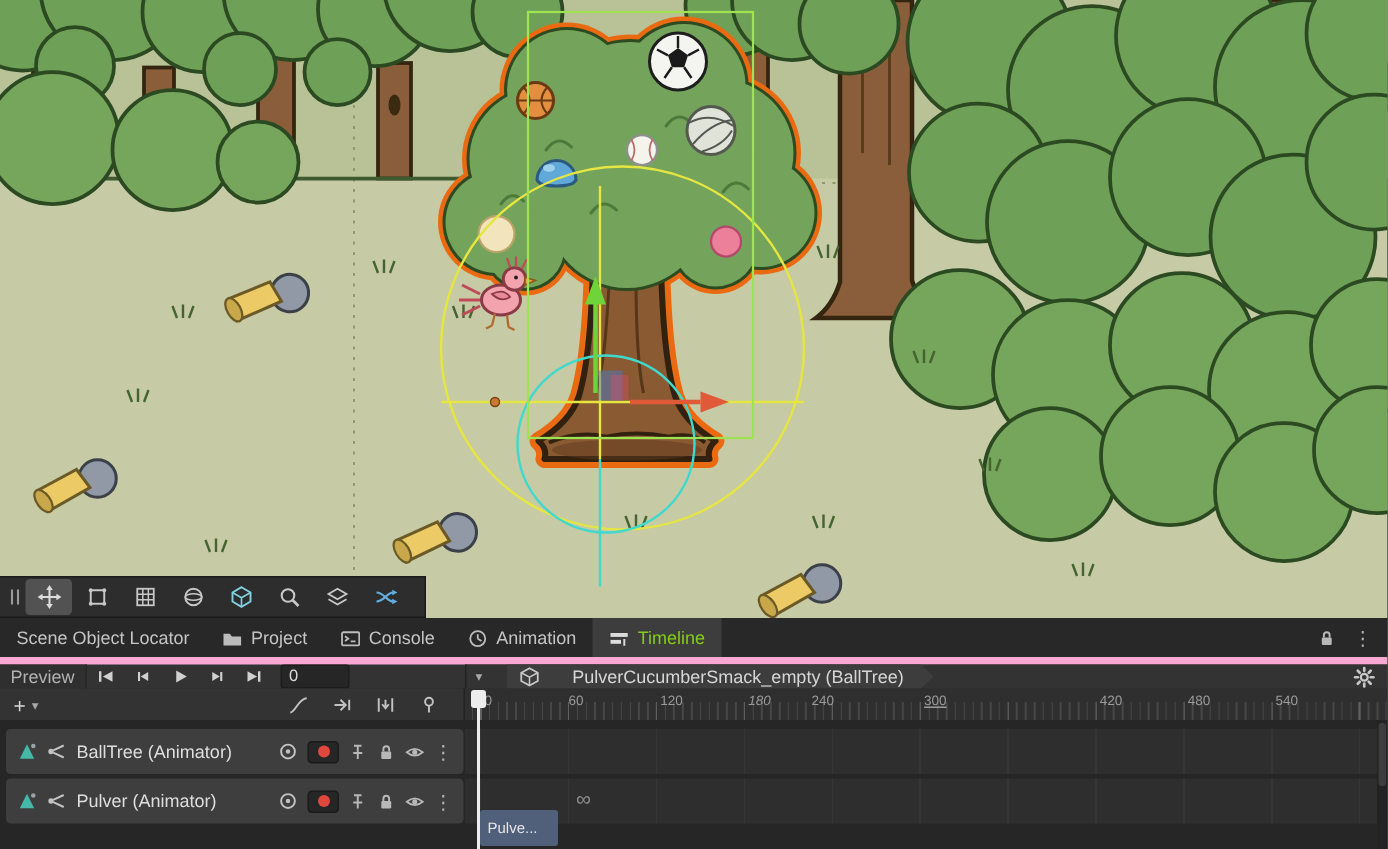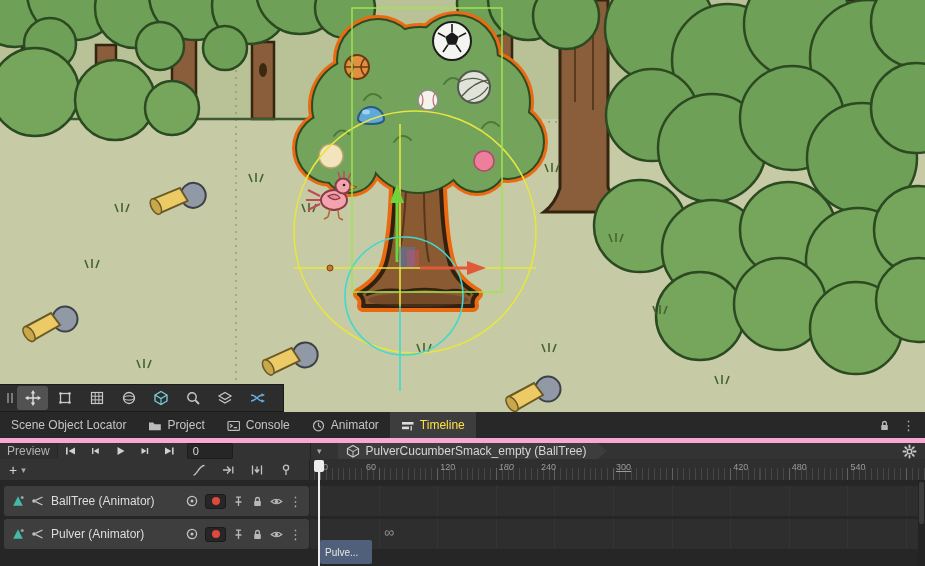--- a/index.html
+++ b/index.html
@@ -8,31 +8,31 @@
 .scene{position:absolute;left:0;top:0;width:925px;height:412px}
 .scene svg{display:block}
 
 .scene-toolbar{position:absolute;left:0;top:384px;width:284px;height:28px;background:#2d2d2d;border:1px solid #1b1b1b;border-left:none;display:flex;align-items:center;padding:0 3px;gap:1px;z-index:3}
 .tool{width:31px;height:24px;display:flex;align-items:center;justify-content:center;border-radius:3px}
 .tool.grip{width:13px}
 .tool.selected{background:#525252}
 
 .tabs{position:absolute;left:0;top:412px;width:925px;height:26px;background:#282828;display:flex;align-items:stretch}
 .tab{display:flex;align-items:center;gap:6px;padding:0 11px;font-size:12px;color:#c4c4c4;white-space:nowrap}
-.tab.active{background:#3d3d3d;color:#fde047}
+.tab.active{background:#3d3d3d;color:#84cc16}
 .tabbar-right{margin-left:auto;display:flex;align-items:center;gap:11px;padding-right:10px}
 .kebab{font-size:13px;color:#b4b4b4;line-height:1}
 
 .controls{position:absolute;left:0;top:438px;width:925px;height:21px;background:#333;border-top:5px solid #f9a8d4;display:flex;align-items:center}
 .preview-btn{height:100%;display:flex;align-items:center;padding:0 7px;font-size:12px;color:#b2b2b2;background:#2f2f2f;border-right:1px solid #272727}
 .tbtn{width:25px;height:21px;display:flex;align-items:center;justify-content:center}
 .frame-field{width:46px;height:16px;margin-left:4px;background:#262626;border:1px solid #1d1d1d;border-radius:2px;color:#d8d8d8;font-size:11px;line-height:14px;padding-left:5px}
 .controls-right{position:absolute;left:310px;top:0;height:100%;right:0;background:#333;border-left:1px solid #232323;display:flex;align-items:center}
 .caret{color:#a8a8a8;font-size:9px;padding:0 6px}
-.breadcrumb{margin-left:10px;height:17px;display:flex;align-items:center;gap:6px;background:#3d3d3d;color:#d6d6d6;font-size:12px;padding:0 20px 0 8px;clip-path:polygon(0 0,calc(100% - 9px) 0,100% 50%,calc(100% - 9px) 100%,0 100%)}
+.breadcrumb{margin-left:10px;height:17px;display:flex;align-items:center;gap:22px;background:#3d3d3d;color:#d6d6d6;font-size:12px;padding:0 20px 0 8px;clip-path:polygon(0 0,calc(100% - 9px) 0,100% 50%,calc(100% - 9px) 100%,0 100%)}
 .gear{margin-left:auto;padding-right:8px;display:flex}
 
 .ruler-row{position:absolute;left:0;top:459px;width:925px;height:21px;background:#333}
 .addbar{position:absolute;left:0;top:0;width:310px;height:100%;border-right:1px solid #232323;display:flex;align-items:center;color:#cfcfcf}
 .add-btn{display:flex;align-items:center;gap:4px;padding:0 9px;font-size:14px;color:#d6d6d6}
 .add-btn .caret{padding:0}
 .addbar-icons{margin-left:auto;display:flex;gap:15px;padding-right:16px;align-items:center}
 .ruler{position:absolute;left:310px;top:0;right:0;height:100%;background:#2f2f2f;overflow:hidden}
 .ruler::before{content:"";position:absolute;left:0;bottom:0;width:100%;height:12px;
  background-image:repeating-linear-gradient(to right,#616161 0 1px,transparent 1px 58.6px),repeating-linear-gradient(to right,#474747 0 1px,transparent 1px 5.86px);
@@ -389,21 +389,21 @@
         <rect x="1" y="2.5" width="11.5" height="8.8" rx="1" fill="none" stroke="#bcbcbc" stroke-width="1.2"></rect>
         <path d="M3,5.2 l2.2,1.6 -2.2,1.6 M6.8,8.6 h3.2" stroke="#bcbcbc" stroke-width="1.2" fill="none"></path>
       </svg>
       <span>Console</span>
     </div>
     <div class="tab">
       <svg width="13" height="13" class="hicon">
         <circle cx="6.5" cy="6.8" r="5" fill="none" stroke="#bcbcbc" stroke-width="1.2"></circle>
         <path d="M6.5,6.8 V3.8 M6.5,6.8 L9,8.4" stroke="#bcbcbc" stroke-width="1.2" fill="none"></path>
       </svg>
-      <span>Animator</span>
+      <span>Animation</span>
     </div>
     <div class="tab active">
       <svg width="13" height="13" class="hicon">
         <rect x="1" y="3" width="11.5" height="2.6" fill="#dcdcdc"></rect>
           <rect x="1" y="7.6" width="7" height="2.6" fill="#dcdcdc"></rect>
         <line x1="10.2" y1="7" x2="10.2" y2="11.5" stroke="#dcdcdc" stroke-width="1.3"></line>
       </svg>
       <span>Timeline</span>
     </div>
     <div class="tabbar-right">
@@ -493,21 +493,21 @@
             <path d="M2.5,2.5 V11.5 M11.5,2.5 V11.5 M7,3.5 V8 M4.8,6.5 L7,9.2 L9.2,6.5" fill="none" stroke="#c2c2c2" stroke-width="1.3"></path>
           </svg>
         <svg width="14" height="14" class="hicon">
             <circle cx="7" cy="4.8" r="2.6" fill="none" stroke="#c2c2c2" stroke-width="1.3"></circle>
             <line x1="7" y1="7.4" x2="7" y2="12" stroke="#c2c2c2" stroke-width="1.3"></line>
           </svg>
       </div>
     </div>
     <div class="ruler">
         <span class="ruler-label" style="left: 13px;">0</span>
-        <span class="ruler-label" style="left: 56px;">60</span>
+        <span class="ruler-label" style="left: 69px;">60</span>
         <span class="ruler-label" style="left: 130.2px;">120</span>
         <span class="ruler-label" style="left: 188.8px; font-style: italic;">180</span>
         <span class="ruler-label" style="left: 231px; text-align: right;">240</span>
         <span class="ruler-label" style="left: 306px; text-decoration: underline;">300</span>
         <span class="ruler-label" style="left: 364.6px; margin-top: 45px;">360</span>
         <span class="ruler-label" style="left: 423.2px;">420</span>
         <span class="ruler-label" style="left: 481.8px;">480</span>
         <span class="ruler-label" style="left: 540.4px;">540</span>
       </div>
   </div>

